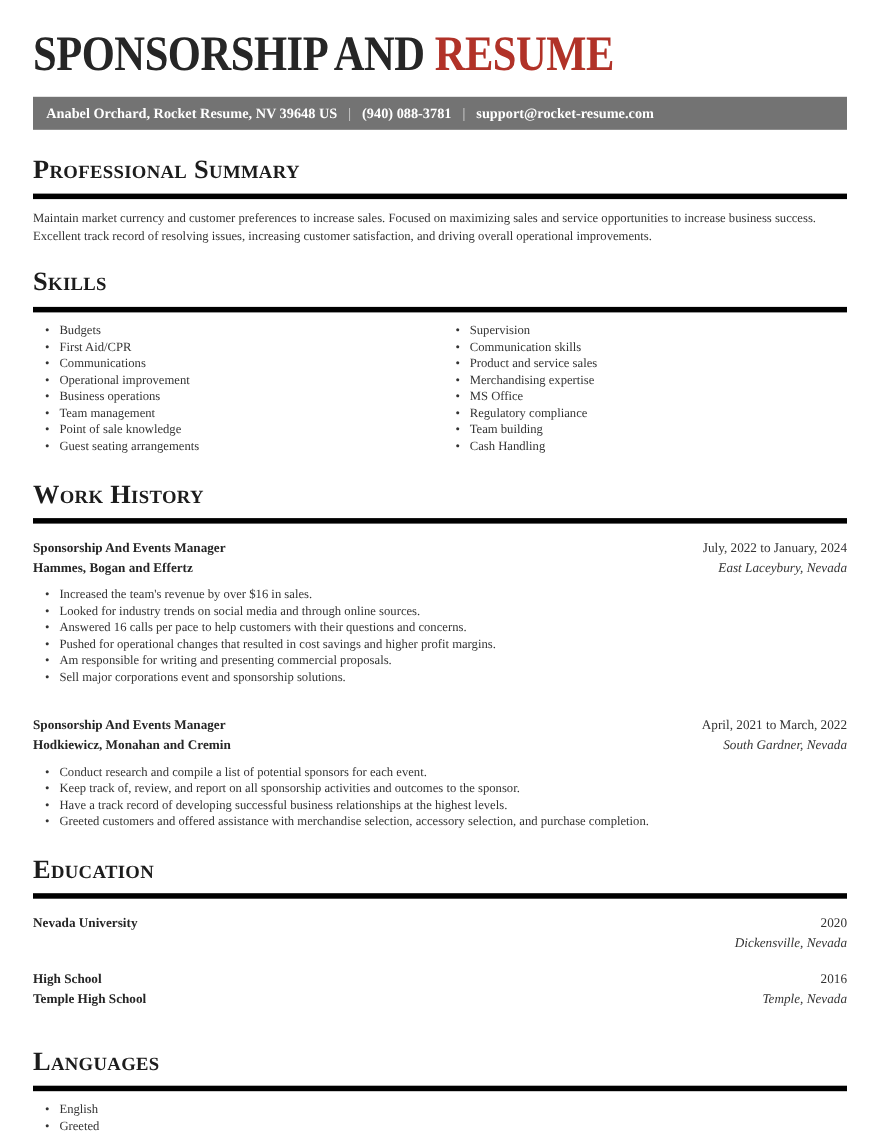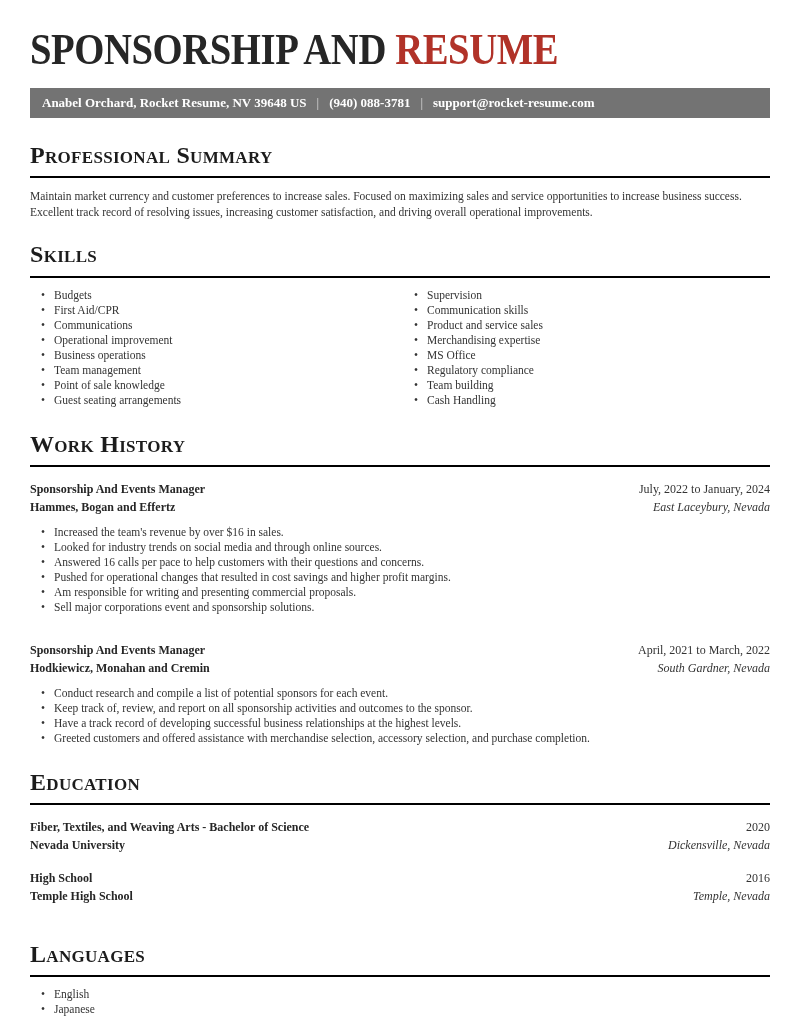--- a/index.html
+++ b/index.html
@@ -27,21 +27,21 @@
   }
   .contact-bar .sep { margin: 0 10px; font-weight: normal; color: #dddddd; }
 
   
   section { margin-top: 24px; }
   h2 {
     font-variant: small-caps;
     font-size: 24px; font-weight: bold; color: #1c1c1c;
     letter-spacing: 0.3px; line-height: 1.05;
     padding-bottom: 8px;
-    border-bottom: 2px solid #000000;
+    border-bottom: 5px solid #000000;
   }
   .summary-text {
     margin-top: 10px; font-size: 11.5px; line-height: 16px; color: #333333;
     max-width: 740px;
   }
 
   
   ul.bullets { list-style: none; margin-top: 10px; }
   ul.bullets li {
     font-size: 11.5px; line-height: 15px; color: #333333;
@@ -163,21 +163,20 @@
       </ul>
     </div>
   </section>
 
   <section>
     <h2>Education</h2>
 
     <div class="edu">
       <div class="edu-head">
         <div class="row-l">
-          <div>Fiber, Textiles, and Weaving Arts - Bachelor of Science</div>
           <div>Nevada University</div>
         </div>
         <div class="row-r">
           <div>2020</div>
           <div class="loc">Dickensville, Nevada</div>
         </div>
       </div>
     </div>
 
     <div class="edu">
@@ -191,17 +190,17 @@
           <div class="loc">Temple, Nevada</div>
         </div>
       </div>
     </div>
   </section>
 
   <section style="margin-top:37px;">
     <h2>Languages</h2>
     <ul class="bullets">
       <li>English</li>
-      <li>Japanese</li>
+      <li>Greeted</li>
     </ul>
   </section>
 
 </div>
 
 </body></html>

